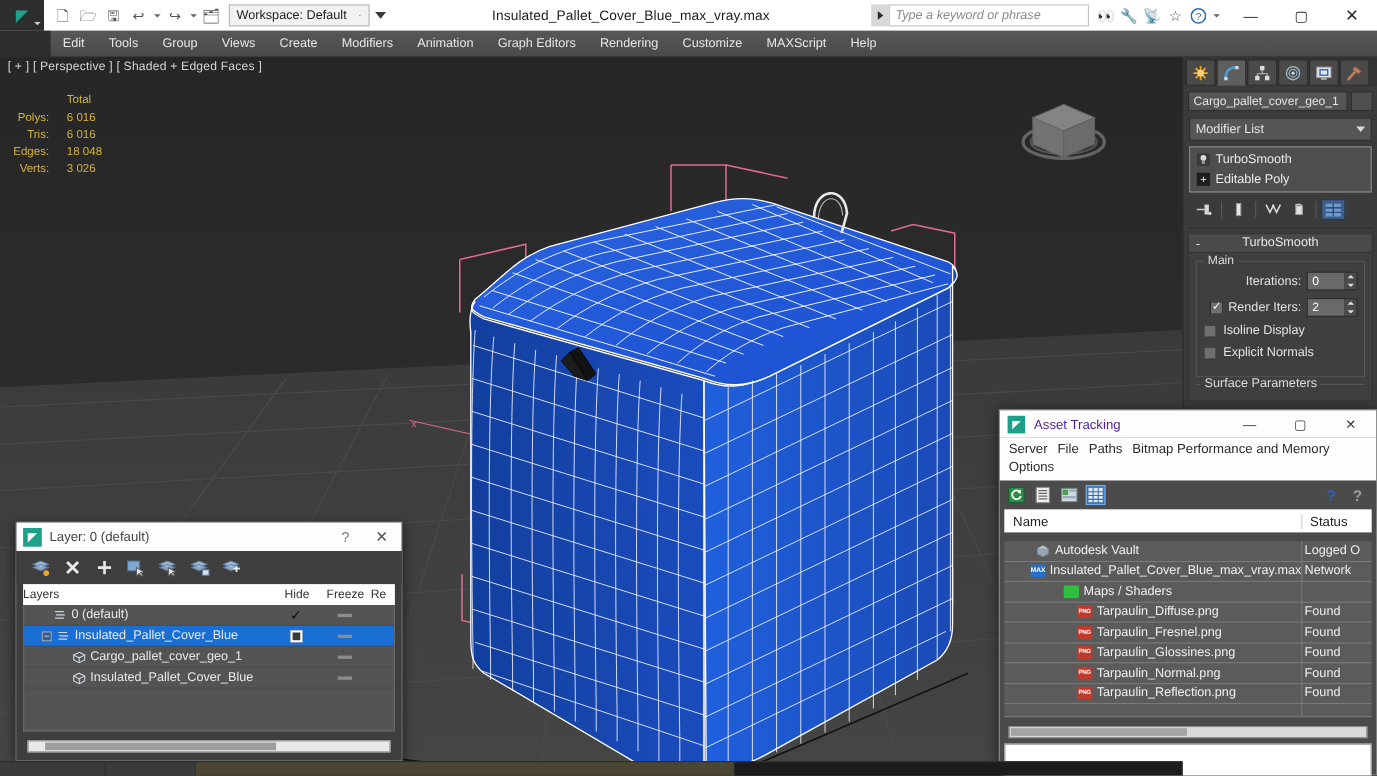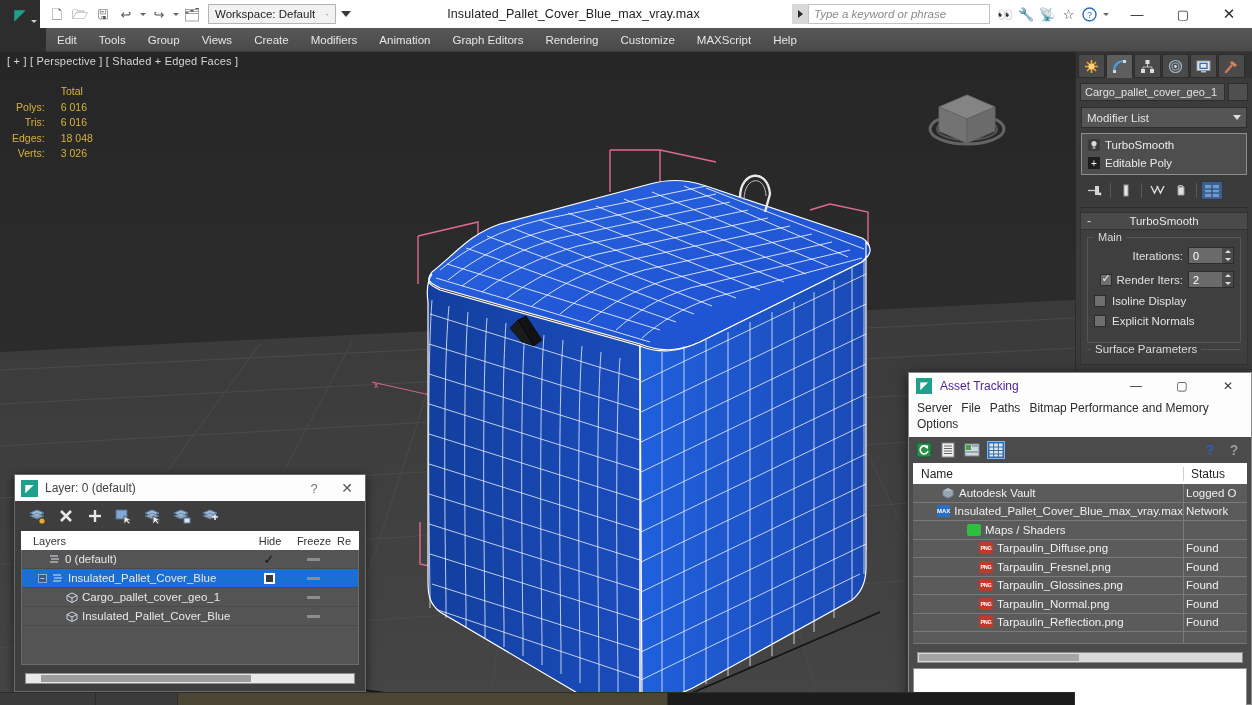--- a/index.html
+++ b/index.html
@@ -202,21 +202,21 @@
   .ld-toolbar {
     height: 30px; background: #3e3e3e; display: flex; align-items: center;
     gap: 9px; padding-left: 12px;
   }
   .ld-tbtn { width: 20px; height: 20px; display:flex; align-items:center; justify-content:center;
     font-size: 13px; color: #cfd8e4; }
   .ld-head {
     height: 19px; background: #fff; display: flex; align-items: center;
     font-size: 11px; color: #333; margin: 0 6px;
   }
-  .ld-head .c-name { flex: 1; padding-left: 12px; }
+  .ld-head .c-name { flex: 1; padding-left: 0; }
   .ld-head .c-hide { width: 42px; text-align:center; }
   .ld-head .c-freeze { width: 46px; text-align:center; }
   .ld-head .c-re { width: 22px; text-align:left; }
   .ld-body {
     margin: 0 6px; height: 115px; background: #545454; border: 1px solid #6a6a6a; border-top: none;
     overflow: hidden; position: relative;
   }
   .lrow { height: 19px; display: flex; align-items: center; border-bottom: 1px solid #4a4a4a; }
   .lrow.sel { background: #1a6fd4; }
   .lrow .c-name { flex: 1; display: flex; align-items: center; gap: 4px; padding-left: 13px; overflow: hidden; }
@@ -251,21 +251,21 @@
   .at-menu { background: #fdfdfd; padding: 2px 0 5px 0; }
   .at-menu .row { display: flex; align-items: center; padding-left: 8px; }
   .at-menu .mi { font-size: 12px; color: #2c2c2c; padding: 1px 9px 1px 0; white-space: nowrap; }
   .at-toolbar { height: 26px; background: #4b4b4b; display:flex; align-items:center; gap:6px; padding: 0 8px 0 6px; }
   .at-tb { width: 18px; height: 18px; display:flex;align-items:center;justify-content:center; font-size:11px; }
   .at-tb.sel { background:#2a6fc4; border: 1px solid #7fb4ee; }
   .at-spacer { flex: 1; }
   .at-head { height: 21px; background: #fff; display: flex; align-items: center; margin: 0 4px; gap: 48px; }
   .at-head .c-name { flex: 1; padding-left: 8px; font-size: 12px; color: #222; }
   .at-head .c-status { width: 64px; padding-left: 7px; font-size: 12px; color: #222; border-left: 1px solid #cfcfcf; }
-  .at-body { margin: 0 4px; background: #5b5b5b; height: 160px; overflow:hidden; border-bottom:1px solid #777;}
+  .at-body { margin: 8px 4px; background: #5b5b5b; height: 160px; overflow:hidden; border-bottom:1px solid #777;}
   .arow { height: 18.5px; display: flex; align-items: center; border-bottom: 1px solid #7a7a7a; }
   .arow .c-name { flex: 1; display:flex; align-items:center; gap: 4px; overflow: hidden; white-space: nowrap; }
   .arow .c-name .txt { font-size: 11.5px; color: #f0f0f0; }
   .arow .c-status { width: 64px; padding-left: 2px; font-size: 11.5px; color: #efefef;
     border-left: 1px solid #7a7a7a; height: 18.5px; line-height: 18.5px; overflow:hidden; white-space:nowrap; }
   .aico { width: 14px; height: 12px; display:flex;align-items:center;justify-content:center; font-size:8px; }
   .aico.vault { color:#b9c6d2; font-size:11px; }
   .aico.max { background:#2a6fc4; color:#fff; font-size:6px; border-radius:1px; font-weight:bold; }
   .aico.maps { background:#2fbf3f; border-radius:2px; }
   .aico.png { background:#c0392b; color:#fff; font-size:5.5px; border-radius:1px; letter-spacing:-0.3px; font-weight:bold;}

